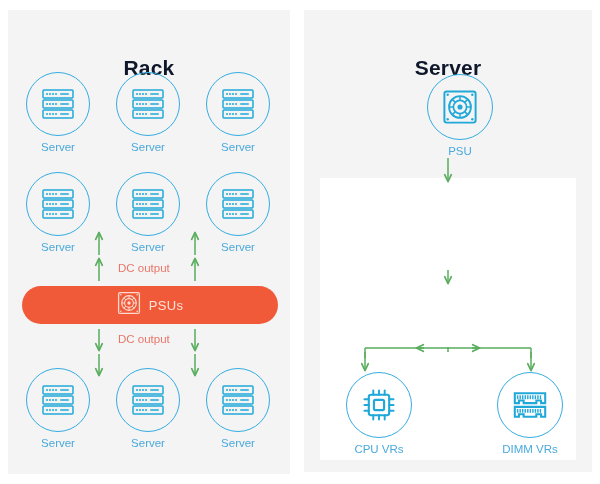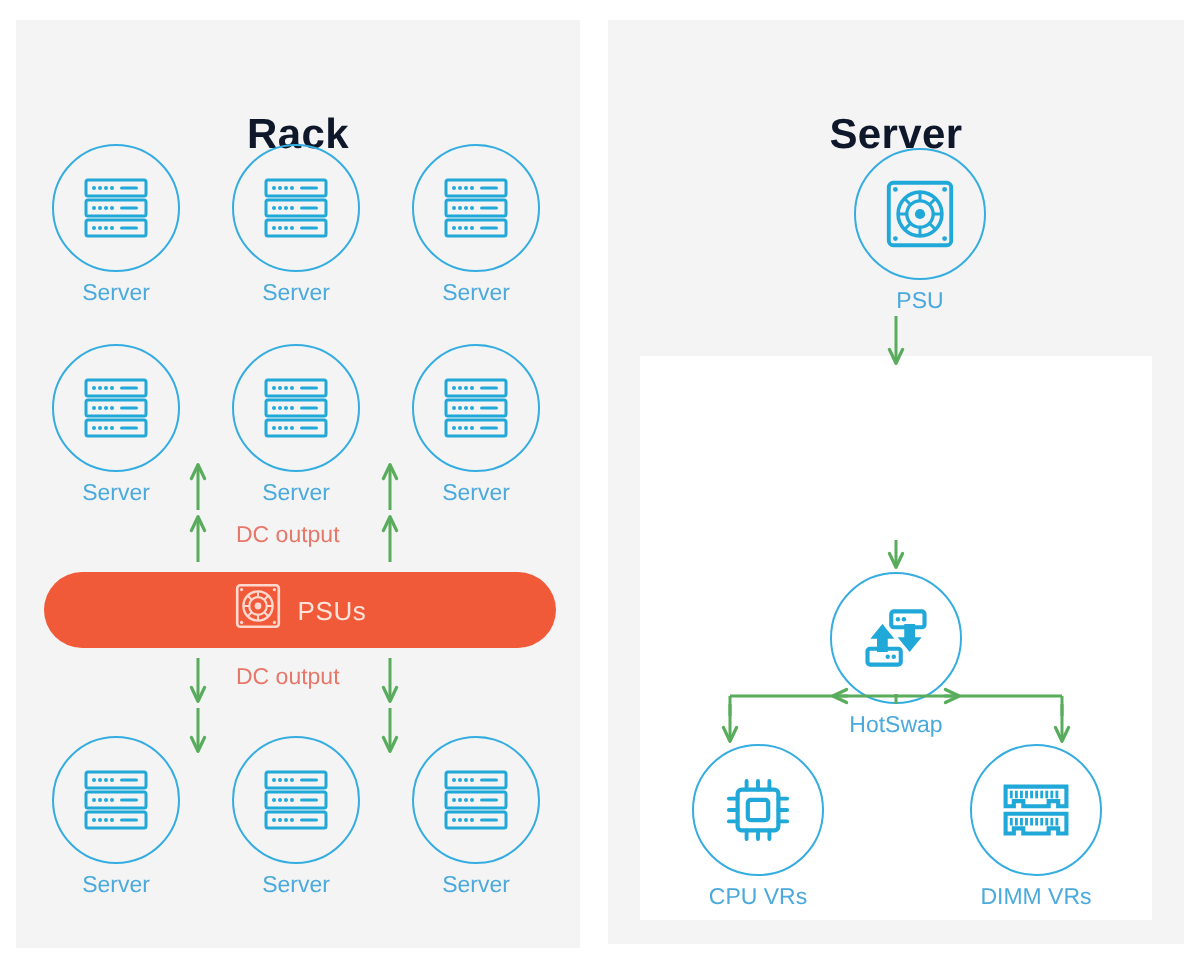--- a/index.html
+++ b/index.html
@@ -444,39 +444,20 @@
             <circle cx="20.2" cy="3.8" r=".8"></circle>
           <circle cx="3.8" cy="20.2" r=".8"></circle>
             <circle cx="20.2" cy="20.2" r=".8"></circle>
         </g>
       </svg>
     </div>
     <div class="node-label">PSU</div>
   </div>
 
 
-  <div class="node" style="left:408px; top:286px;">
-    <div class="circle">
-      <svg width="38" height="38" viewBox="0 0 24 24">
-        <rect x="10.5" y="3.6" width="10.5" height="5" rx="0.8" fill="none" stroke="#20a8d8" stroke-width="1.3"></rect>
-        <g fill="#20a8d8">
-          <circle cx="12.6" cy="6.1" r=".7"></circle>
-            <circle cx="14.5" cy="6.1" r=".7"></circle>
-        </g>
-        <path d="M14.6 7.6 h3.4 v4.2 h2.1 L16.3 16.4 12.5 11.8 h2.1 z" fill="#20a8d8"></path>
-        <rect x="3" y="15.4" width="10.5" height="5" rx="0.8" fill="none" stroke="#20a8d8" stroke-width="1.3"></rect>
-        <g fill="#20a8d8">
-          <circle cx="9.4" cy="17.9" r=".7"></circle>
-            <circle cx="11.3" cy="17.9" r=".7"></circle>
-        </g>
-        <path d="M9.4 16.4 H6 v-4.2 H3.9 L7.7 7.6 11.5 12.2 H9.4 z" fill="#20a8d8"></path>
-      </svg>
-    </div>
-    <div class="node-label">HotSwap</div>
-  </div>
 
   <div class="node" style="left:339px; top:372px;">
     <div class="circle">
       <svg width="36" height="36" viewBox="0 0 24 24">
         <g fill="none" stroke="#20a8d8" stroke-width="1.4">
           <rect x="5.2" y="5.2" width="13.6" height="13.6" rx="1.4"></rect>
           <rect x="8.6" y="8.6" width="6.8" height="6.8" rx="1"></rect>
         </g>
         <g stroke="#20a8d8" stroke-width="1.3" stroke-linecap="round">
           <line x1="8.2" y1="2.3" x2="8.2" y2="5.2"></line>
@@ -490,21 +471,21 @@
           <line x1="2.3" y1="15.8" x2="5.2" y2="15.8"></line>
           <line x1="18.8" y1="8.2" x2="21.7" y2="8.2"></line>
           <line x1="18.8" y1="12" x2="21.7" y2="12"></line>
           <line x1="18.8" y1="15.8" x2="21.7" y2="15.8"></line>
         </g>
       </svg>
     </div>
     <div class="node-label">CPU VRs</div>
   </div>
 
-  <div class="node" style="left:478px; top:372px;">
+  <div class="node" style="left:490px; top:372px;">
     <div class="circle">
       <svg width="38" height="38" viewBox="0 0 24 24">
         <g fill="none" stroke="#20a8d8" stroke-width="1.3">
           <path d="M2.4 4.6 h19.2 v6.2 h-2.6 v-1.6 h-3 v1.6 h-8 v-1.6 h-3 v1.6 h-2.6 z"></path>
           <path d="M2.4 13.2 h19.2 v6.2 h-2.6 v-1.6 h-3 v1.6 h-8 v-1.6 h-3 v1.6 h-2.6 z"></path>
         </g>
         <g stroke="#20a8d8" stroke-width="0.9">
           <line x1="4.2" y1="5.9" x2="4.2" y2="8.3"></line>
             <line x1="5.8" y1="5.9" x2="5.8" y2="8.3"></line>
           <line x1="7.4" y1="5.9" x2="7.4" y2="8.3"></line>

